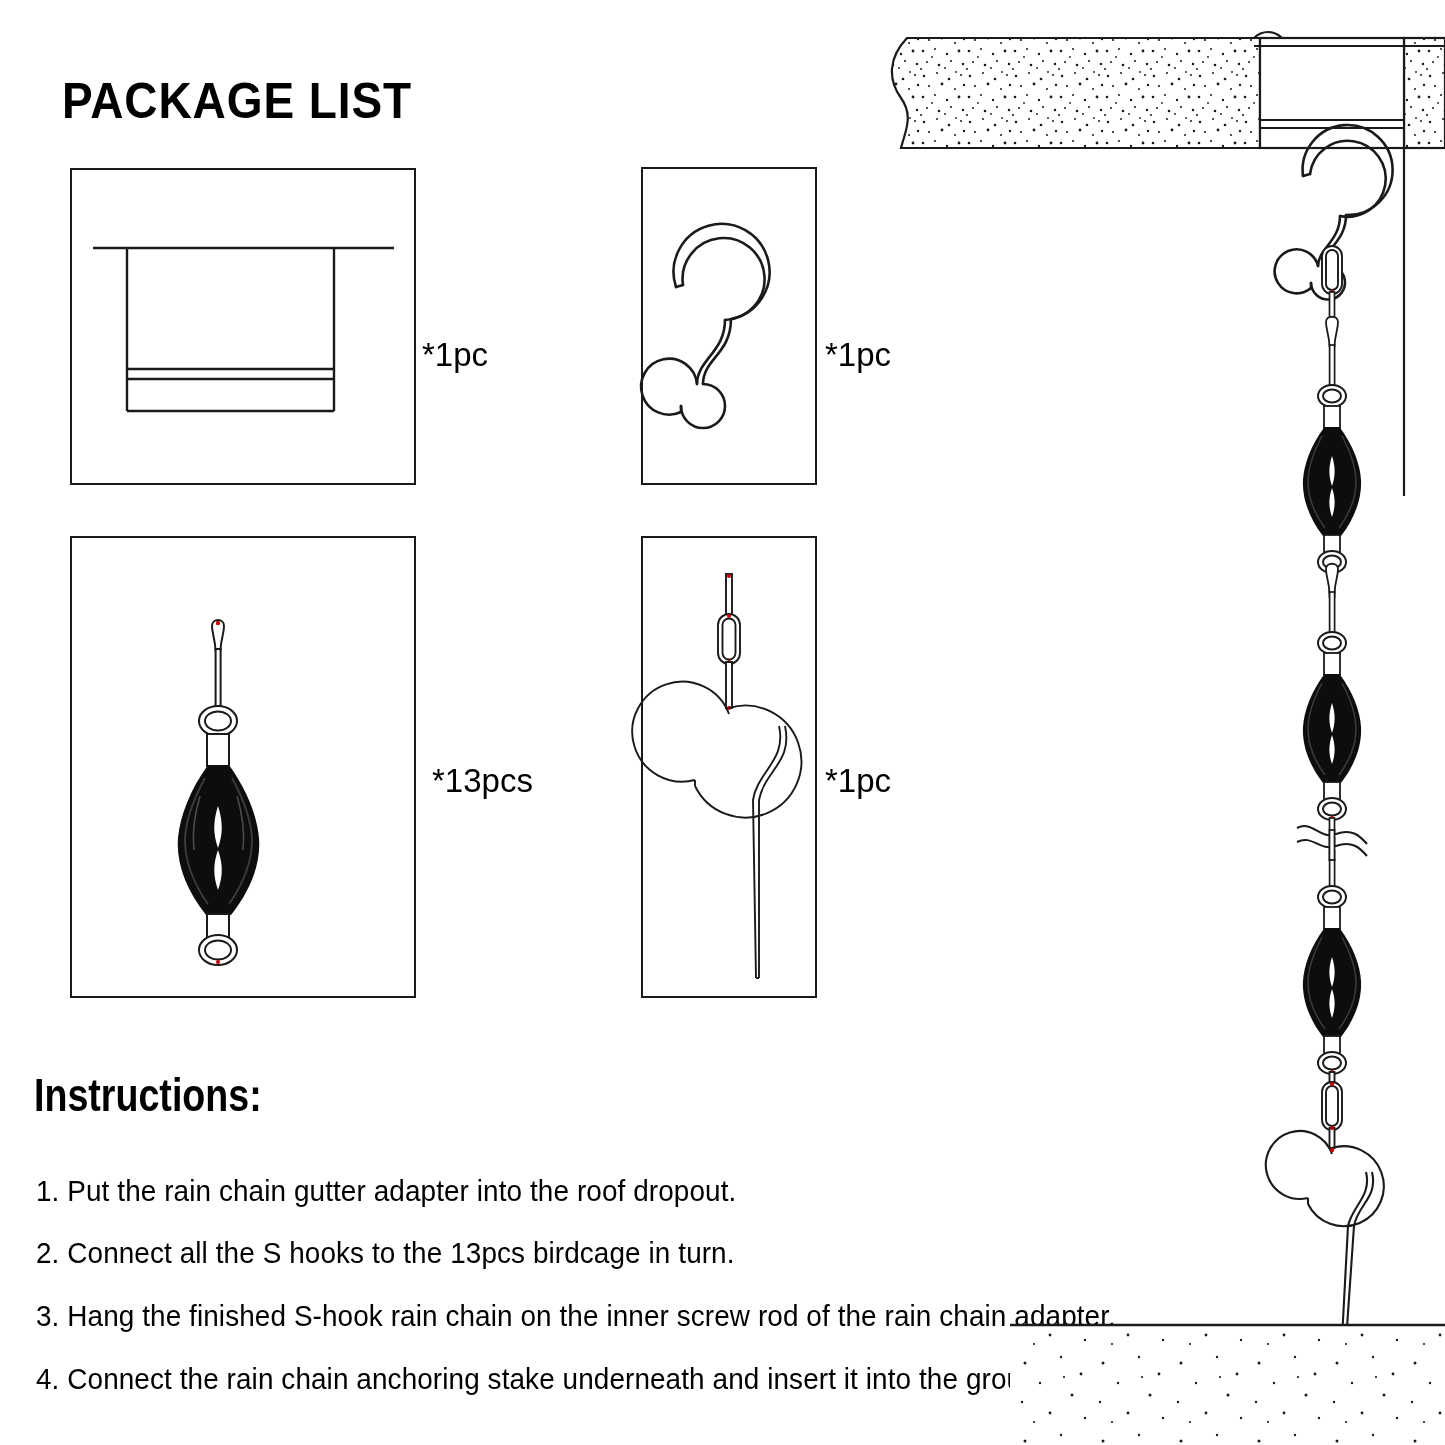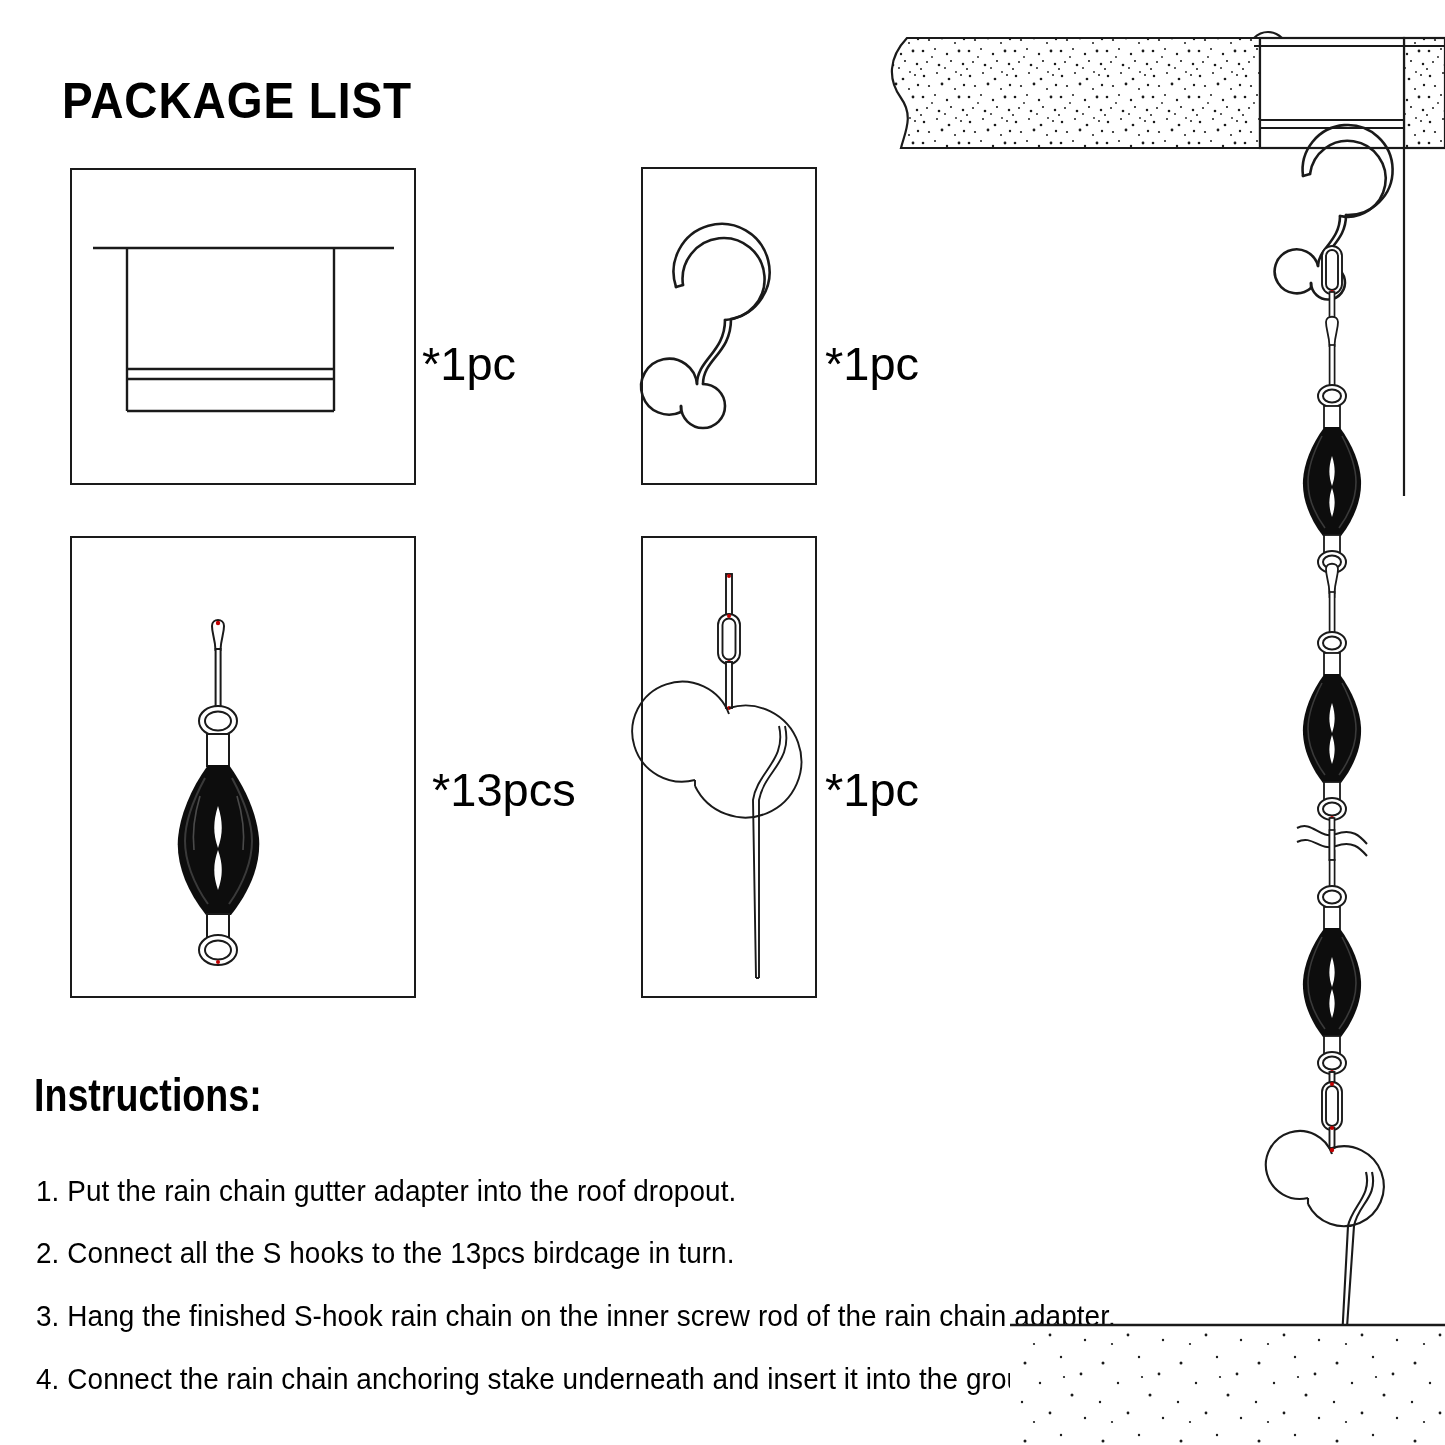--- a/index.html
+++ b/index.html
@@ -21,21 +21,21 @@
     transform:scaleX(.80);transform-origin:left center;
     white-space:nowrap;
   }
   .instr-line{
     position:absolute;left:36px;
     font-size:30px;font-weight:400;letter-spacing:.1px;
     transform:scaleX(.93);transform-origin:left center;
     white-space:nowrap;
   }
   .qty{
-    position:absolute;font-size:47px;font-weight:400;
+    position:absolute;font-size:33px;font-weight:400;
     white-space:nowrap;letter-spacing:0px;
   }
 
   
   .pbox{position:absolute;border:2px solid #1a1a1a;background:transparent;}
   .pbox svg{position:absolute;left:0;top:0;overflow:visible;}
 
   .svgabs{position:absolute;left:0;top:0;overflow:visible;pointer-events:none;}
 </style>
 </head>

